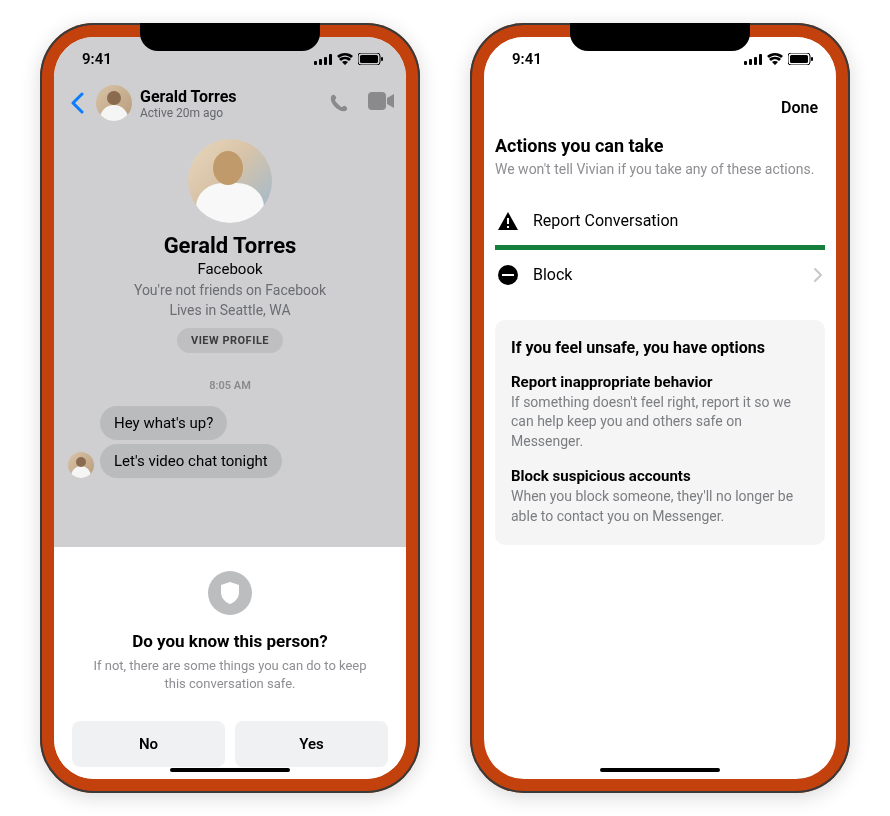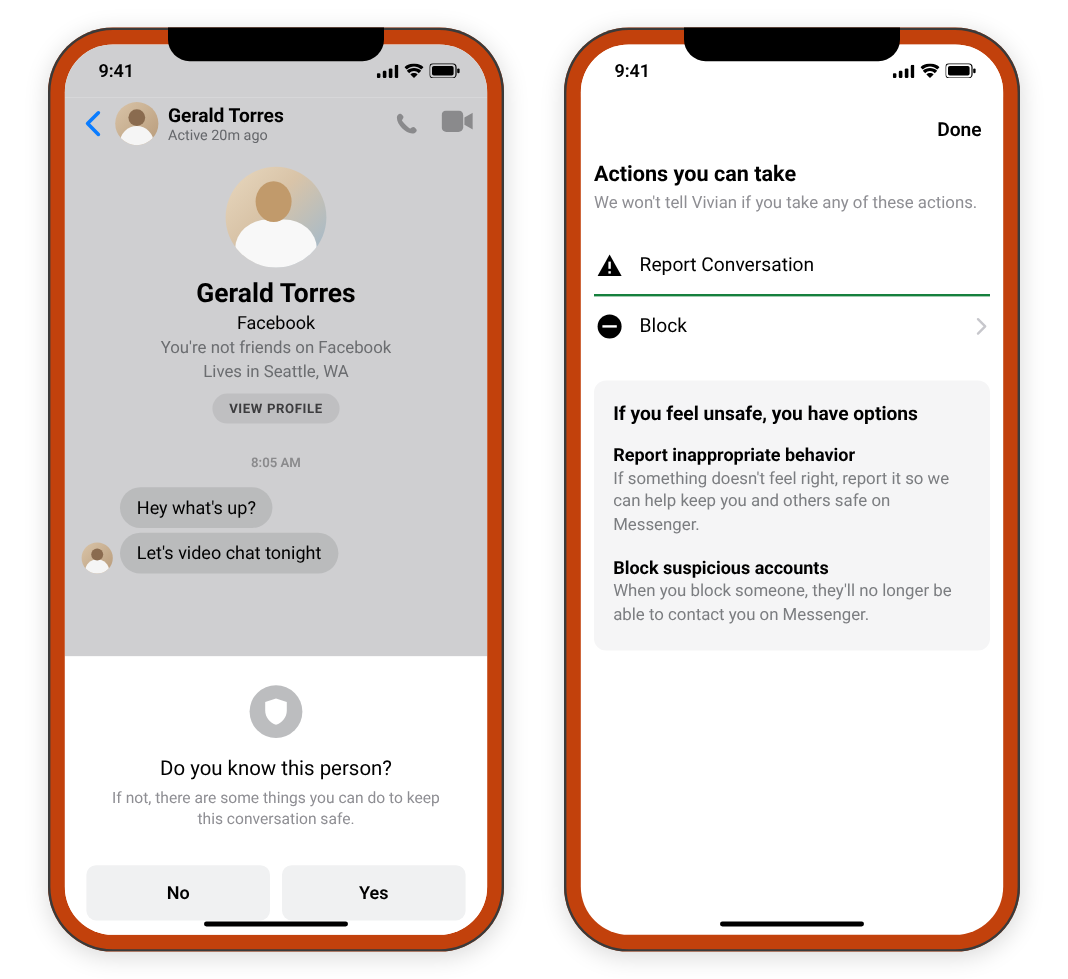--- a/index.html
+++ b/index.html
@@ -164,21 +164,21 @@
     text-align: center;
     border-top-left-radius: 0;
   }
   .shield-circle {
     width: 44px; height: 44px; border-radius: 50%;
     background: #bcbdbf;
     margin: 0 auto 16px;
     display: flex; align-items: center; justify-content: center;
     color: #fff;
   }
-  .safety-title { font-size: 17px; font-weight: 400; color: #000; margin-bottom: 6px; }
+  .safety-title { font-size: 17px; font-weight: 700; color: #000; margin-bottom: 6px; }
   .safety-sub { font-size: 13px; color: #8e8e93; line-height: 1.4; padding: 0 20px; }
   .btn-row { display: flex; gap: 10px; margin-top: 28px; }
   .btn {
     flex: 1;
     background: #f0f1f2;
     border-radius: 8px;
     padding: 14px 0;
     font-size: 15px;
     font-weight: 600;
     color: #000;
@@ -200,21 +200,21 @@
   .done-btn { font-size: 16px; font-weight: 600; color: #000; }
 
   .p2-body { padding: 8px 11px; }
   .p2-title { font-size: 18px; font-weight: 700; color: #000; }
   .p2-sub { font-size: 14px; color: #8e8e93; margin-top: 4px; line-height: 1.35; }
 
   .action-list { margin-top: 18px; }
   .action-row {
     display: flex; align-items: center; gap: 14px;
     padding: 14px 2px;
-    border-bottom: 2px solid #15803d;
+    border-bottom: 5px solid #15803d;
     font-size: 16px; color: #000;
   }
   .action-row:last-child { border-bottom: none; }
   .action-label { flex: 1; }
   .chevron { color: #c7c7cc; font-size: 22px; }
 
   .info-card {
     background: #f5f5f6;
     border-radius: 10px;
     padding: 18px 16px;

